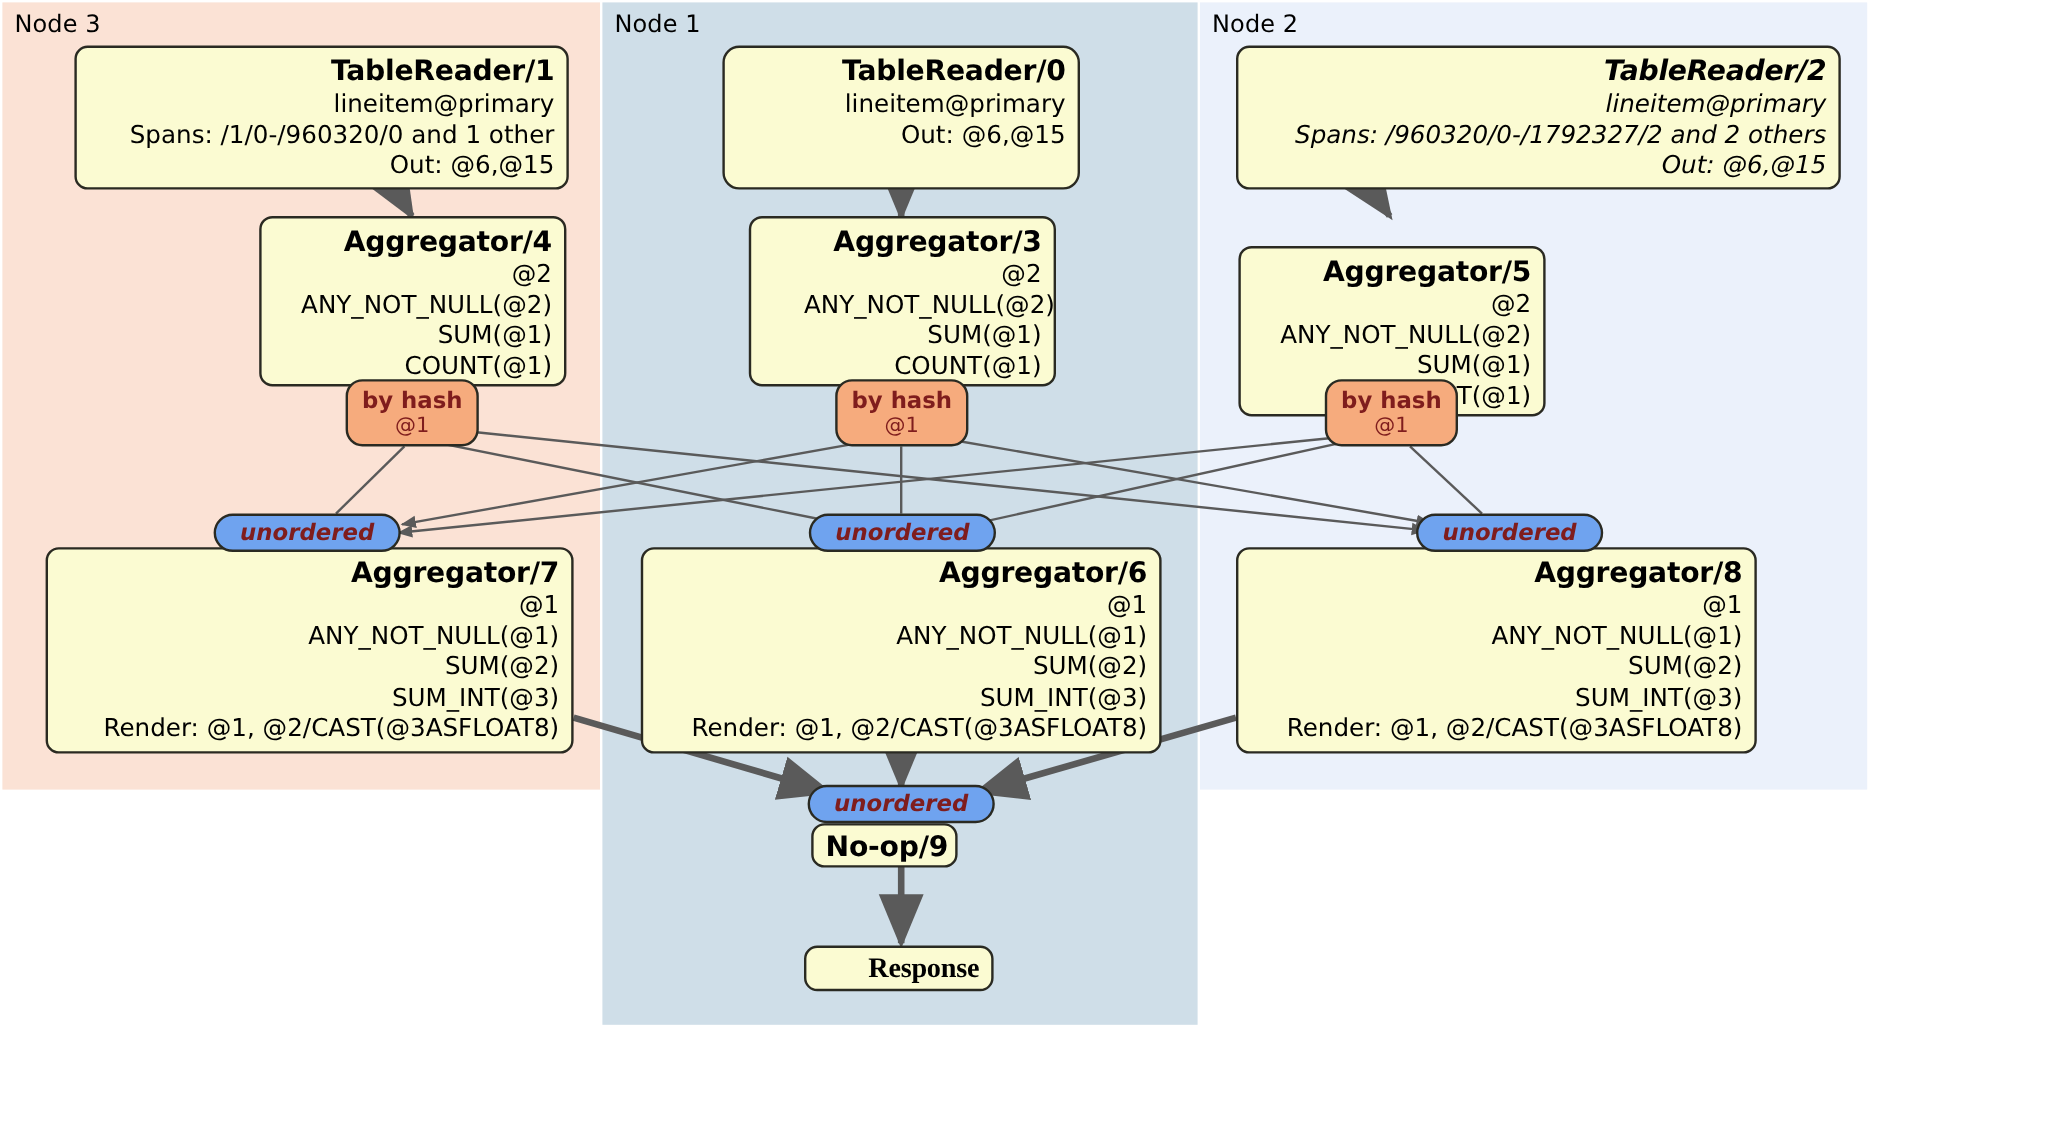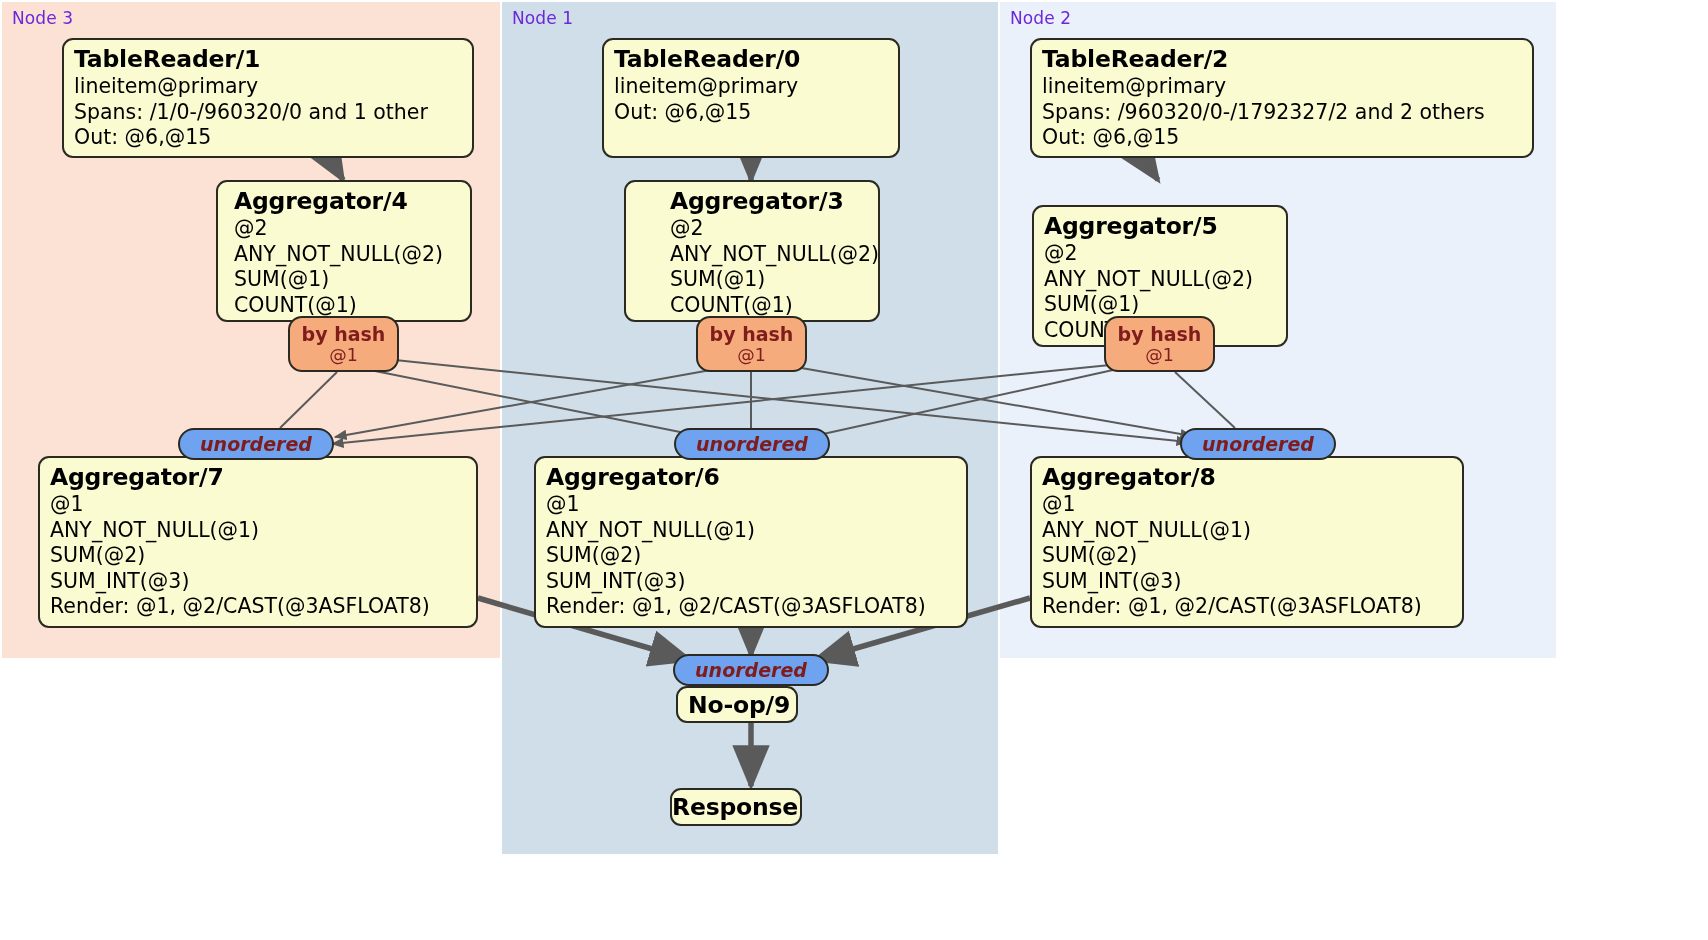--- a/index.html
+++ b/index.html
@@ -9,31 +9,31 @@
     font-family:"DejaVu Sans","Liberation Sans",sans-serif;
     overflow:hidden;
     position:relative;
   }
   #canvas{position:relative;width:1708px;height:940px;}
 
   
   .node-panel{position:absolute;box-sizing:border-box;}
   .node-label{
     position:absolute;left:10px;top:6px;
-    font-size:17px;color:#6d28d9;letter-spacing:.1px;
+    font-size:20px;color:#000000;letter-spacing:.1px;
     font-family:"DejaVu Sans","Liberation Sans",sans-serif;
   }
 
   
   .proc{
     position:absolute;box-sizing:border-box;
     background:#fbfbd2;
     border:2.5px solid #2a2a22;
     border-radius:11px;
-    text-align:left;
+    text-align:right;
     color:#000;
     font-size:20.5px;
     line-height:25.5px;
     padding:5px 10px 6px 10px;
     z-index:3;
   }
   .proc .title{
     font-weight:bold;
     font-size:23.5px;
     line-height:29px;
@@ -111,27 +111,27 @@
     <path d="M751,722 L751,786" stroke="#5a5a5a" stroke-width="5.5" fill="none" marker-end="url(#ah)"></path>
   </svg>
 
   <div class="proc" style="left:62px;top:38px;width:412px;height:120px;">
     <div class="title">TableReader/1</div>
     <div class="ln">lineitem@primary</div>
     <div class="ln">Spans: /1/0-/960320/0 and 1 other</div>
     <div class="ln">Out: @6,@15</div>
   </div>
 
-  <div class="proc" style="left:602px;top:38px;width:298px;height:120px;">
+  <div class="proc" style="left:602px;top:38px;width:298px;height:120px;border-radius:14px;">
     <div class="title">TableReader/0</div>
     <div class="ln">lineitem@primary</div>
     <div class="ln">Out: @6,@15</div>
   </div>
 
-  <div class="proc" style="left:1030px;top:38px;width:504px;height:120px;">
+  <div class="proc" style="left:1030px;top:38px;width:504px;height:120px;font-style:italic;">
     <div class="title">TableReader/2</div>
     <div class="ln">lineitem@primary</div>
     <div class="ln">Spans: /960320/0-/1792327/2 and 2 others</div>
     <div class="ln">Out: @6,@15</div>
   </div>
 
   <div class="proc" style="left:216px;top:180px;width:256px;height:142px;padding-left:16px;">
     <div class="title">Aggregator/4</div>
     <div class="ln">@2</div>
     <div class="ln">ANY_NOT_NULL(@2)</div>
@@ -210,17 +210,17 @@
   </div>
 
   <div class="pill sync" style="left:673px;top:654px;width:156px;height:32px;">
     <div class="p1">unordered</div>
   </div>
 
   <div class="proc" style="left:676px;top:686px;width:122px;height:37px;padding:3px 10px;">
     <div class="title">No-op/9</div>
   </div>
 
-  <div class="proc" style="left:670px;top:788px;width:132px;height:38px;padding:3px 0;">
+  <div class="proc" style="left:670px;top:788px;width:158px;height:38px;padding:3px 10px;font-family:Liberation Serif, serif;">
     <div class="title">Response</div>
   </div>
 
 </div>
 
 </body></html>

